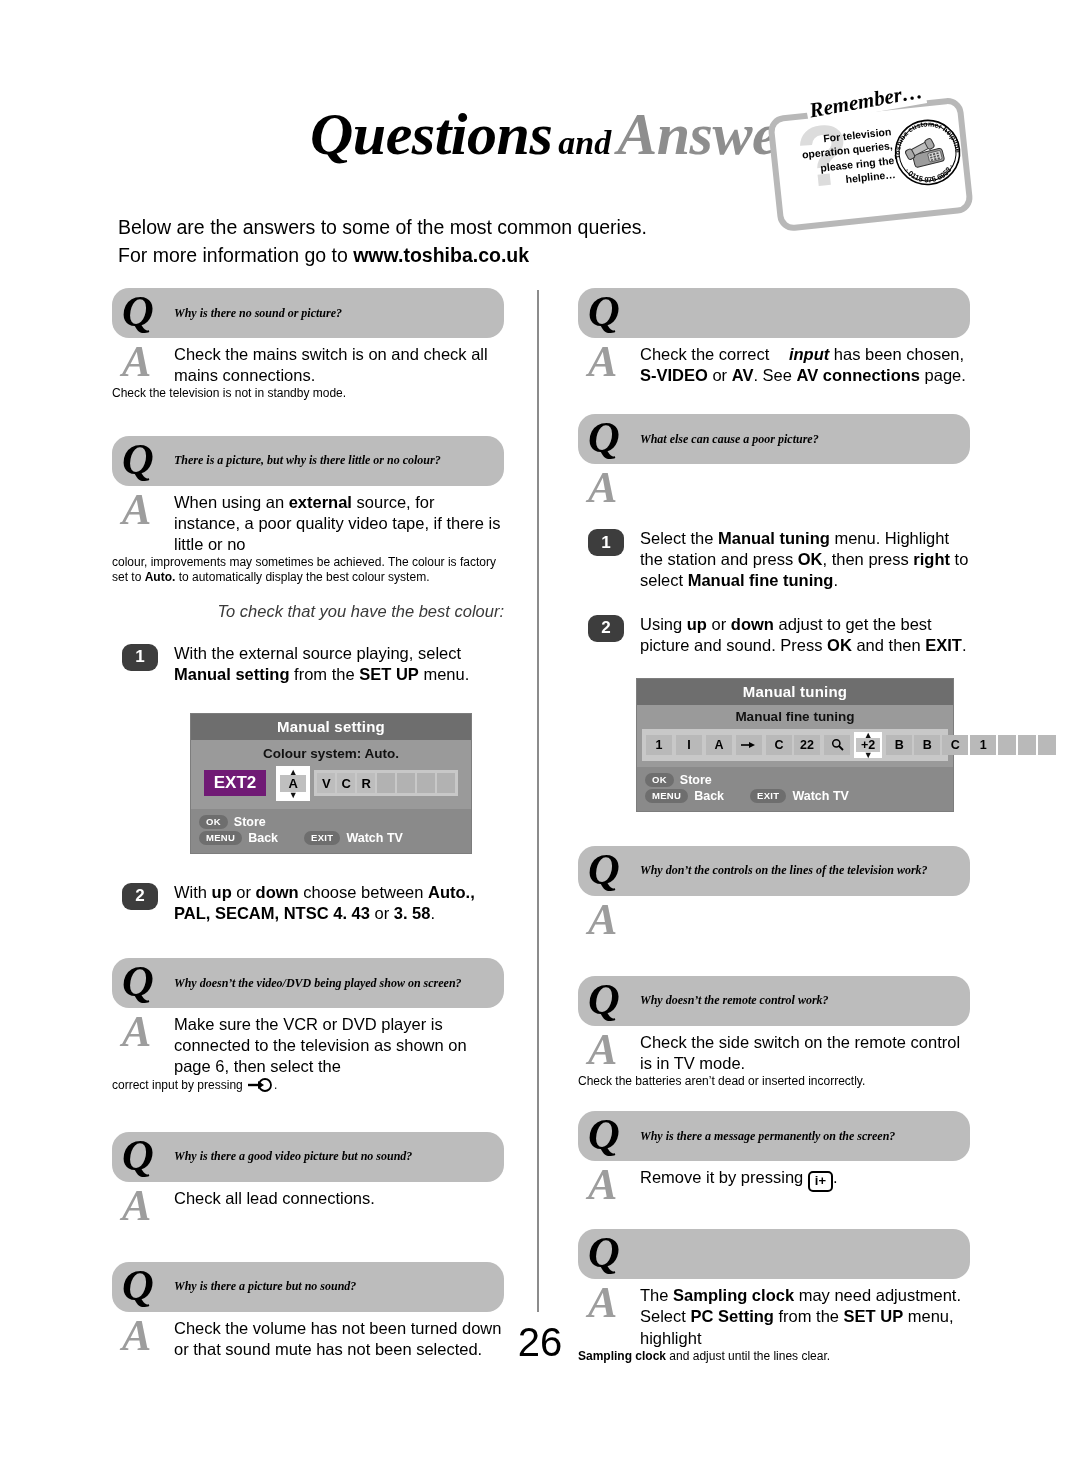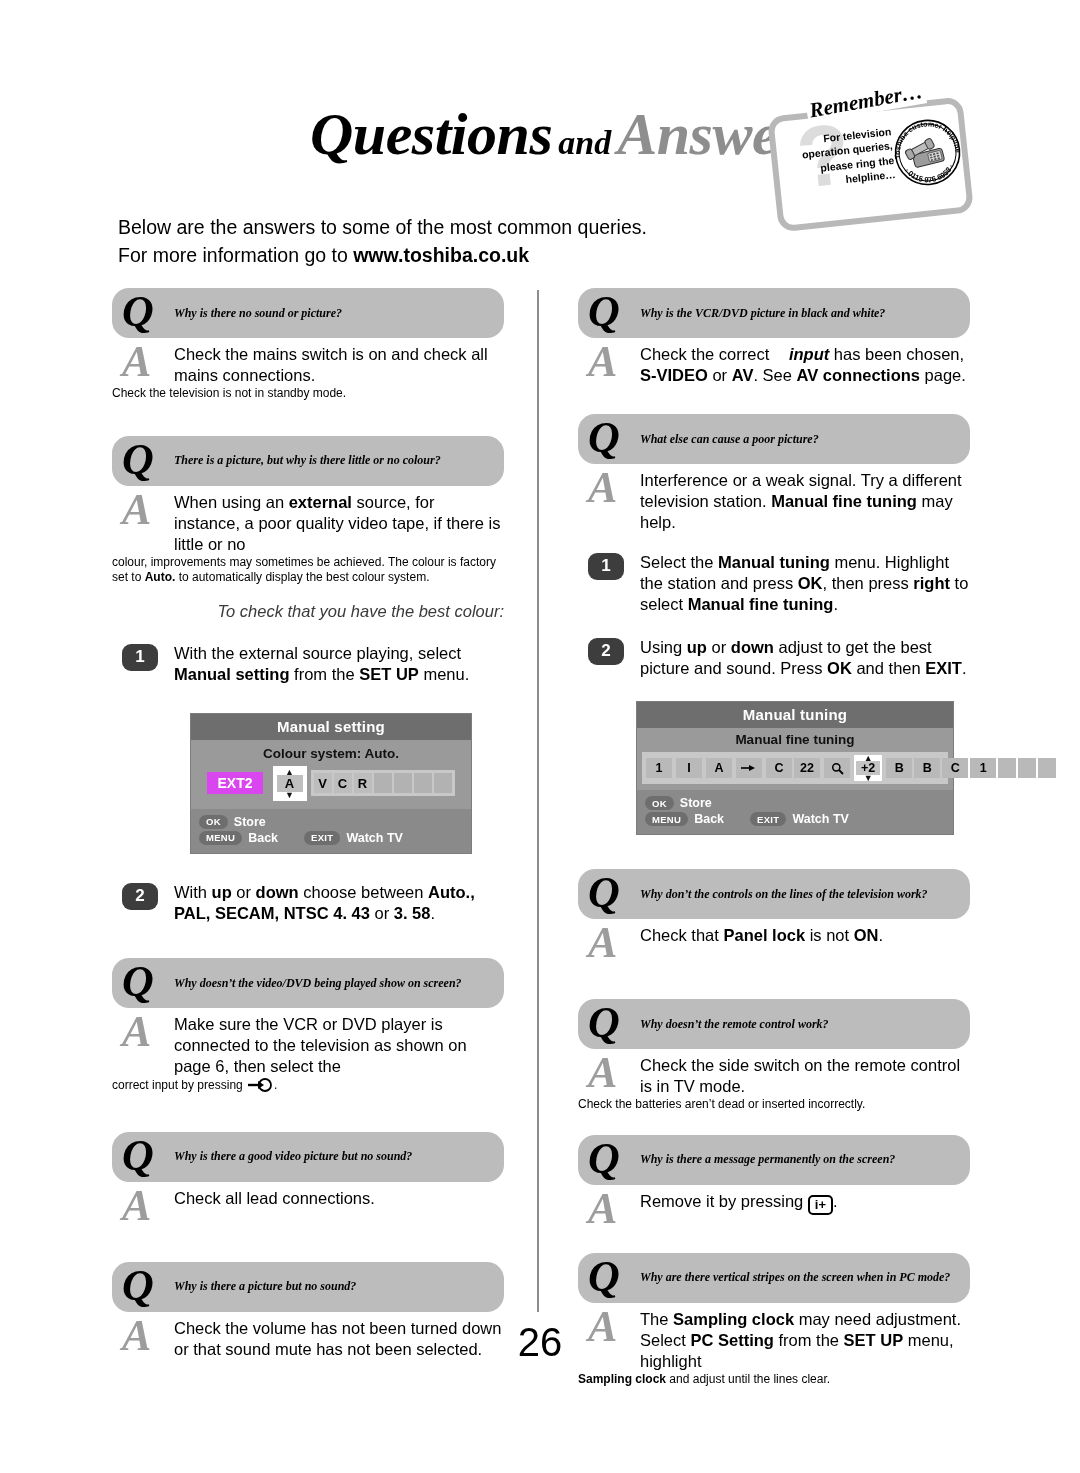--- a/index.html
+++ b/index.html
@@ -257,24 +257,24 @@
     margin-bottom: 5px;
   }
   .osd-sub-dark { color: #111; }
   .osd-row {
     display: flex;
     align-items: center;
     justify-content: center;
     gap: 0;
   }
   .osd-chip {
-    background: #d946ef;
+    background: #701a75;
     color: #fff;
     font-weight: bold;
-    font-size: 14px;
+    font-size: 17px;
     padding: 3px 10px;
     margin-right: 10px;
   }
   .osd-sel {
     position: relative;
     background: #fff;
     border: 2px solid #fff;
     padding: 1px 2px;
     display: flex;
     flex-direction: column;
@@ -586,38 +586,36 @@
       <div class="a-text">Check the volume has not been turned down or that sound mute has not been selected.</div>
     </div>
   </div>
 </div>
 
 <div class="col col-right">
 
   <div class="qa-block">
     <div class="q-bar">
       <span class="q-mark">Q</span>
-      <span class="q-text">Why is the VCR/DVD picture in black and white?</span>
     </div>
     <div class="a-row">
       <span class="a-mark">A</span>
       <div class="a-text"><span>Check the correct </span><i>input</i><span> has been chosen,</span><br><b>S-VIDEO</b><span> or </span><b>AV</b><span>. See </span><b>AV connections</b><span> page.</span></div>
     </div>
   </div>
 
   <div class="sp28"></div>
 
   <div class="qa-block">
     <div class="q-bar">
       <span class="q-mark">Q</span>
       <span class="q-text">What else can cause a poor picture?</span>
     </div>
     <div class="a-row">
       <span class="a-mark">A</span>
-      <div class="a-text"><span>Interference or a weak signal. Try a different television station. </span><b>Manual fine tuning</b><span> may help.</span></div>
     </div>
   </div>
 
   <div class="sp18"></div>
 
   <div class="step-row">
     <span class="step-badge">1</span>
     <div class="step-text"><span>Select the </span><b>Manual tuning</b><span> menu. Highlight the station and press </span><b>OK</b><span>, then press </span><b>right</b><span> to select </span><b>Manual fine tuning</b><span>.</span></div>
   </div>
 
@@ -688,21 +686,20 @@
 
   <div class="sp34"></div>
 
   <div class="qa-block">
     <div class="q-bar">
       <span class="q-mark">Q</span>
       <span class="q-text">Why don’t the controls on the lines of the television work?</span>
     </div>
     <div class="a-row">
       <span class="a-mark">A</span>
-      <div class="a-text"><span>Check that </span><b>Panel lock</b><span> is not </span><b>ON</b><span>.</span></div>
     </div>
   </div>
 
   <div class="sp34"></div>
 
   <div class="qa-block">
     <div class="q-bar">
       <span class="q-mark">Q</span>
       <span class="q-text">Why doesn’t the remote control work?</span>
     </div>
@@ -724,21 +721,20 @@
       <span class="a-mark">A</span>
       <div class="a-text"><span>Remove it by pressing </span><span class="inline-key">i+</span><span>.</span></div>
     </div>
   </div>
 
   <div class="sp22"></div>
 
   <div class="qa-block">
     <div class="q-bar">
       <span class="q-mark">Q</span>
-      <span class="q-text">Why are there vertical stripes on the screen when in PC mode?</span>
     </div>
     <div class="a-row">
       <span class="a-mark">A</span>
       <div class="a-text"><span>The </span><b>Sampling clock</b><span> may need adjustment. Select </span><b>PC Setting</b><span> from the </span><b>SET UP</b><span> menu, highlight</span></div>
     </div>
     <div class="a-overflow"><b>Sampling clock</b><span> and adjust until the lines clear.</span></div>
   </div>
 </div>
 
 <div class="page-num">26</div>

